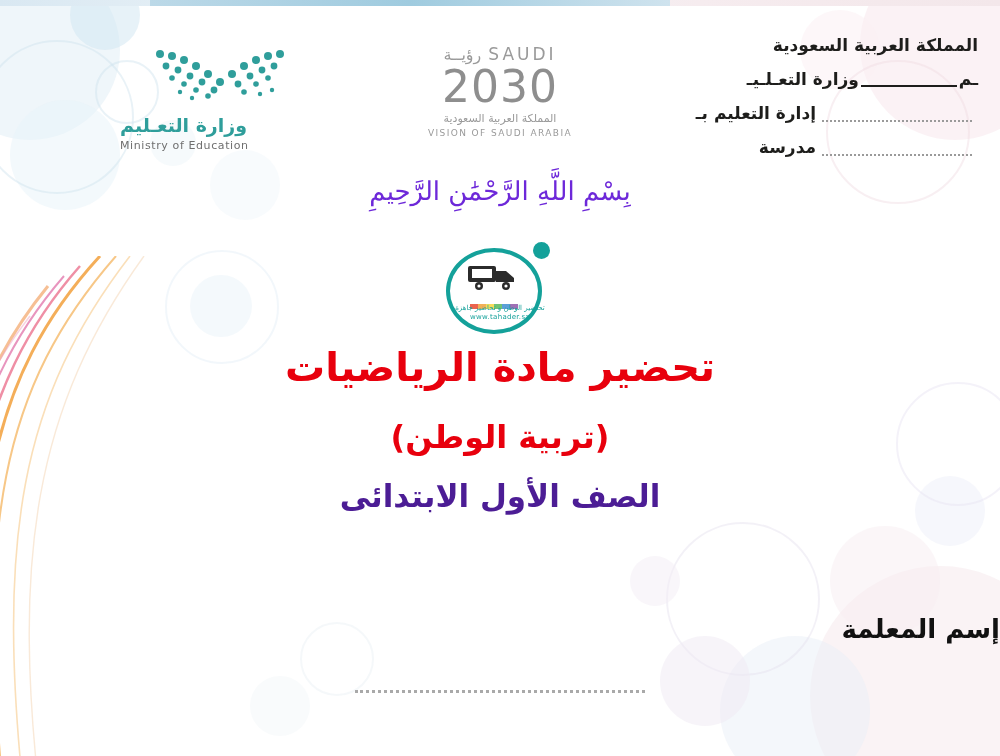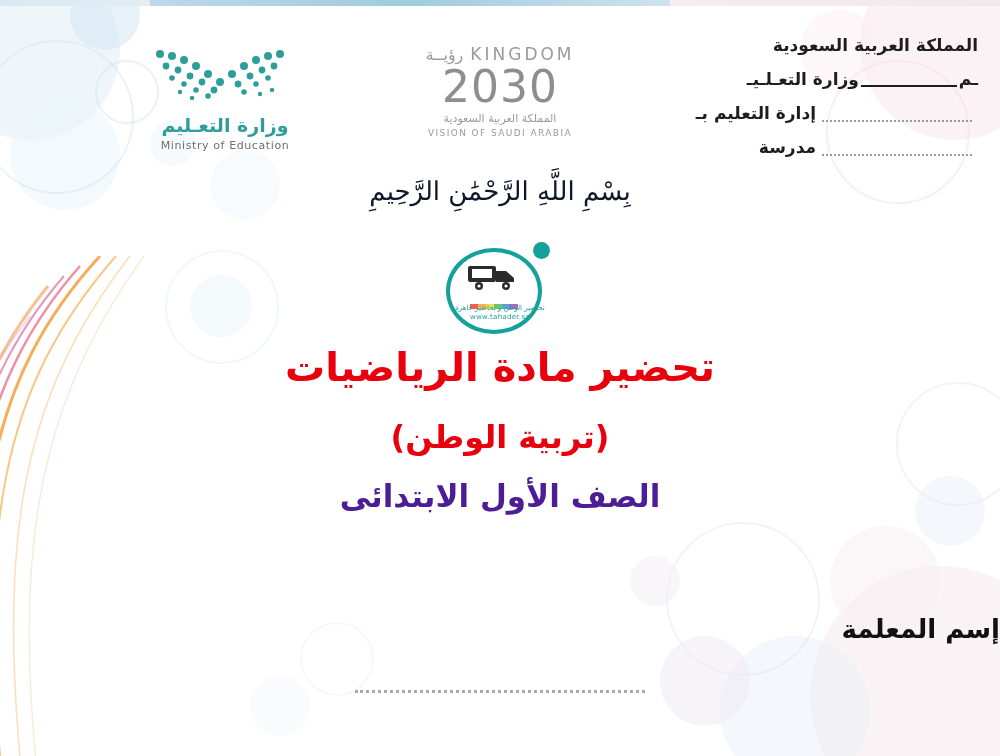--- a/index.html
+++ b/index.html
@@ -157,21 +157,21 @@
     letter-spacing: 1.4px;
     margin-top: 3px;
   }
 
   
   .moe-logo {
     position: absolute;
     top: 30px;
     left: 120px;
     width: 210px;
-    text-align: center;
+    text-align: left;
   }
   .moe-mark {
     width: 150px;
     height: 58px;
     margin: 0 auto 8px auto;
     position: relative;
   }
   .moe-ar {
     color: #2f9e9b;
     font-size: 19px;
@@ -186,21 +186,21 @@
     margin-top: 3px;
   }
 
   
   .basmala {
     position: absolute;
     top: 176px;
     left: 0;
     right: 0;
     text-align: center;
-    color: #0f172a;
+    color: #6d28d9;
     font-size: 26px;
     font-family: "DejaVu Serif", "Liberation Serif", serif;
     direction: rtl;
   }
 
   
   .badge {
     position: absolute;
     top: 240px;
     left: 0;
@@ -380,21 +380,21 @@
       <div class="line">
         <span class="dotline long"></span><span>إدارة التعليم بـ</span>
       </div>
       <div class="line">
         <span class="dotline long"></span><span>مدرسة</span>
       </div>
     </div>
 
     <div class="vision-logo">
       <div class="vision-top">
-        <span>KINGDOM</span>
+        <span>SAUDI</span>
         <span class="vision-ar-top">رؤيــة</span>
       </div>
       <div class="vision-number">
         <span>2030</span>
       </div>
       <div class="vision-ar-bottom">المملكة العربية السعودية</div>
       <div class="vision-en-bottom">VISION OF SAUDI ARABIA</div>
     </div>
 
     <div class="moe-logo">

